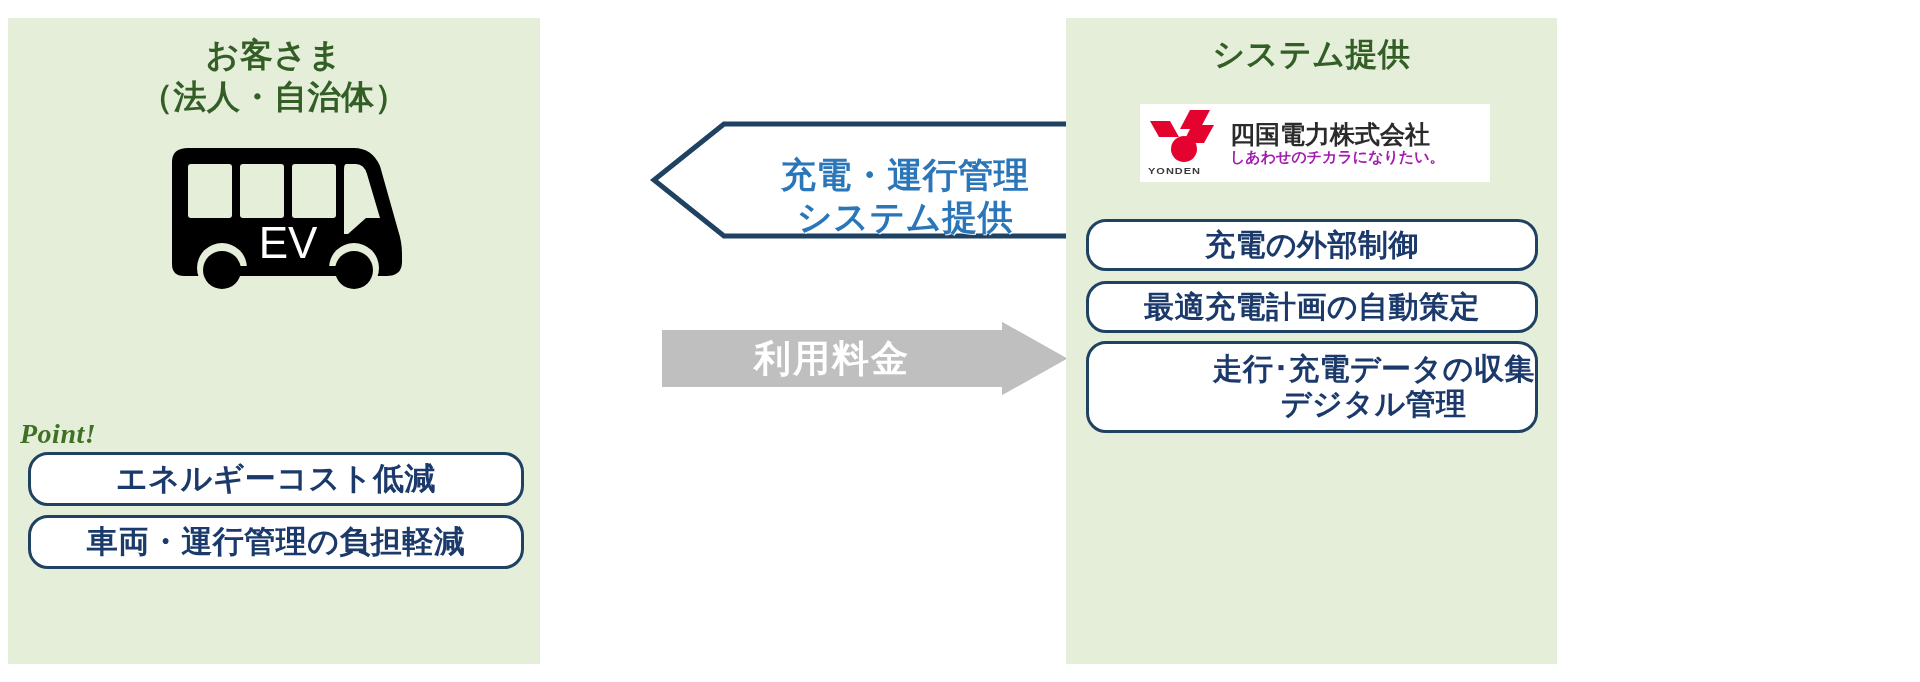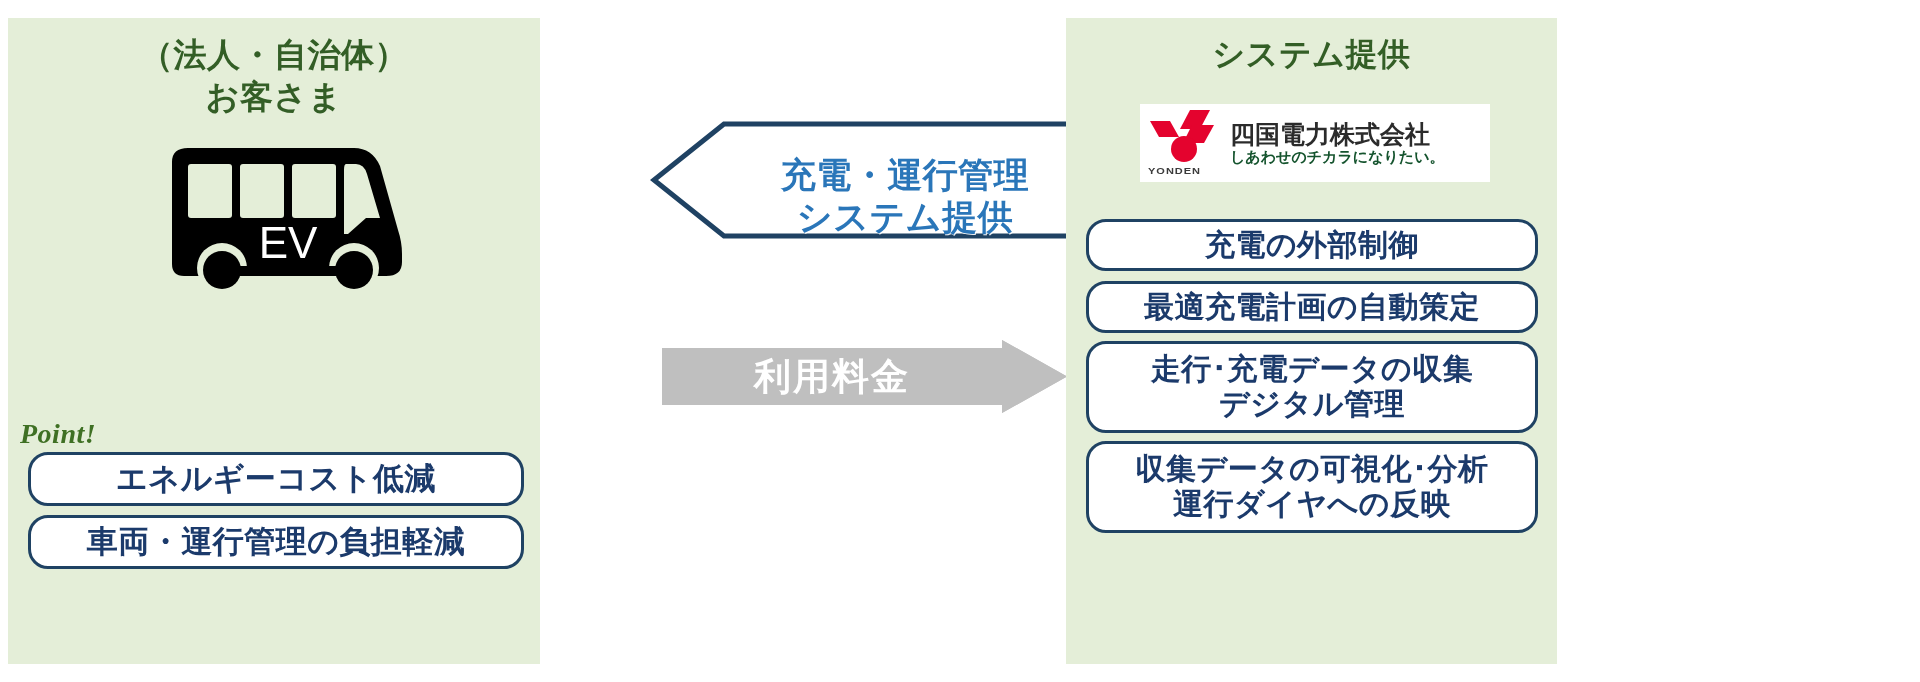--- a/index.html
+++ b/index.html
@@ -64,21 +64,21 @@
     line-height: 1.16;
     letter-spacing: 0.5px;
   }
 
   #lbox1 { position:absolute; left:28px;  top:452px; width:496px; height:54px; font-size:31px;text-align:right; }
   #lbox2 { position:absolute; left:28px;  top:515px; width:496px; height:54px; font-size:31px; }
 
   
   #rbox1 { position:absolute; left:1086px; top:219px; width:452px; height:52px; font-size:30px; }
   #rbox2 { position:absolute; left:1086px; top:281px; width:452px; height:52px; font-size:30px;align-items:center; }
-  #rbox3 { position:absolute; left:1086px; top:341px; width:452px; height:92px; font-size:30px; }
+  #rbox3 { position:absolute; left:1086px; top:341px; width:452px; height:92px; font-size:30px;justify-content:flex-end; }
   #rbox4 { position:absolute; left:1086px; top:441px; width:452px; height:92px; font-size:30px; }
 
   
   #logo-card {
     position: absolute;
     left: 1140px; top: 104px;
     width: 350px; height: 78px;
     background: #ffffff;
     display: flex;
     align-items: center;
@@ -102,21 +102,21 @@
     font-size: 25px;
     font-weight: bold;
     color: #2b2b2b;
     letter-spacing: 0px;
     line-height: 1;
     font-family: "Liberation Sans", sans-serif;
   }
   #logo-slogan {
     font-size: 15px;
     font-weight: bold;
-    color: #14532d;
+    color: #a21caf;
     letter-spacing: 0px;
     line-height: 1;
     white-space: nowrap;
   }
 
   
   #arrow-left-wrap {
     position: absolute;
     left: 650px; top: 120px;
     width: 420px; height: 120px;
@@ -131,43 +131,43 @@
     color:#2a76b9;
     font-weight:bold;
     font-size:35px;
     line-height:1.2;
     letter-spacing:0.5px;
     text-shadow: 1px 1px 0 rgba(255,255,255,0.9);
   }
 
   #arrow-gray-wrap {
     position: absolute;
-    left: 662px; top: 340px;
+    left: 662px; top: 322px;
     width: 405px; height: 73px;
   }
   #arrow-gray-wrap svg { display:block; }
   .arrow-gray-text {
     position: absolute;
     left: 0; top: 0; width: 340px; height: 73px;
     display:flex; align-items:center; justify-content:center;
     color:#ffffff;
     font-weight:bold;
     font-size:37px;
     letter-spacing:2px;
   }
 </style>
 </head>
 <body>
 
 <div id="stage">
 
   <div class="panel" id="panel-left">
     <div class="panel-title">
+      <div>お客さま</div>
       <div>（法人・自治体）</div>
-      <div>お客さま</div>
     </div>
   </div>
 
   <div id="bus-icon">
     <svg viewBox="0 0 248 145" width="248" height="145" aria-hidden="true">
 
       <path d="M14 18 Q14 4 30 4 L196 4 Q214 4 222 22 L240 86 Q244 98 244 110 L244 118 Q244 132 228 132 L26 132 Q14 132 14 120 Z" fill="#000000"></path>
 
       <rect x="30" y="20" width="44" height="54" rx="3" fill="#e4eed8"></rect>
       <rect x="82" y="20" width="44" height="54" rx="3" fill="#e4eed8"></rect>
@@ -244,20 +244,14 @@
   </div>
   <div class="wbox" id="rbox2">
     <span>最適充電計画の自動策定</span>
   </div>
   <div class="wbox" id="rbox3">
     <div>
       <div>走行･充電データの収集</div>
       <div>デジタル管理</div>
     </div>
   </div>
-  <div class="wbox" id="rbox4">
-    <div>
-      <div>収集データの可視化･分析</div>
-      <div>運行ダイヤへの反映</div>
-    </div>
-  </div>
 
 </div>
 
 </body></html>

